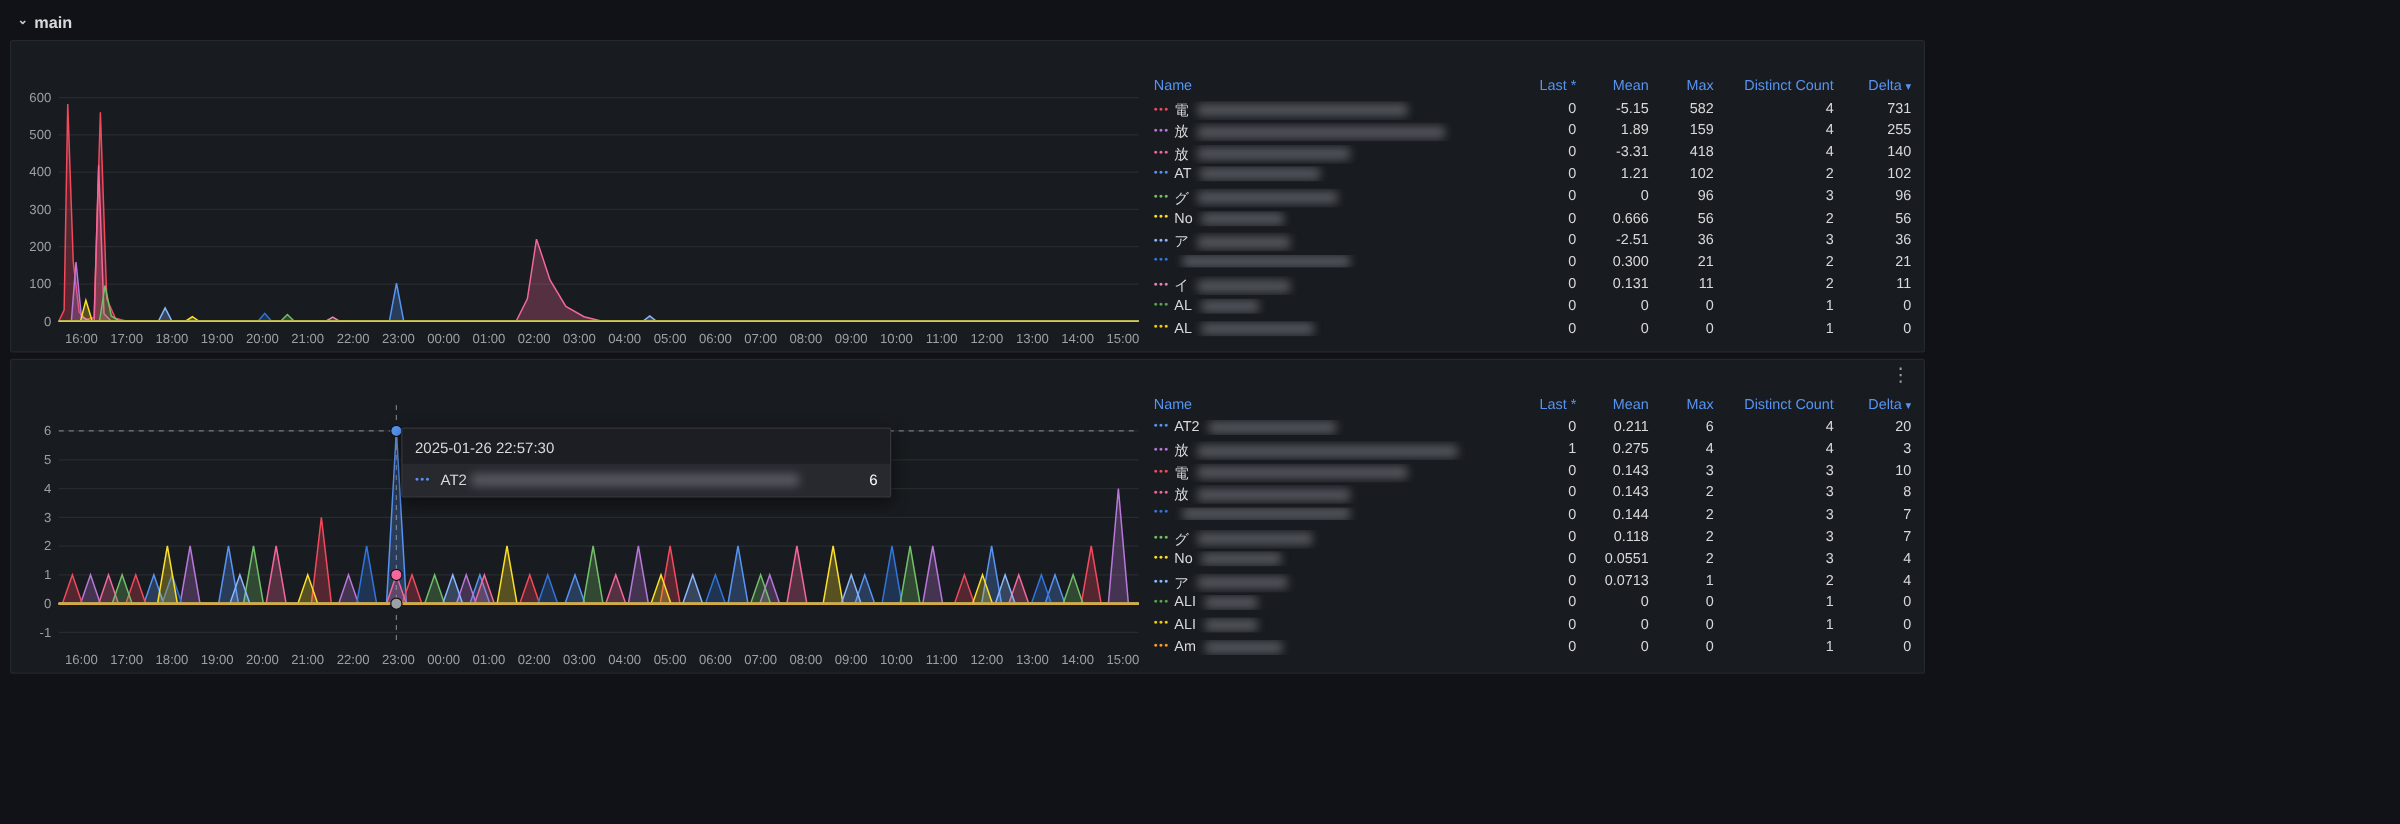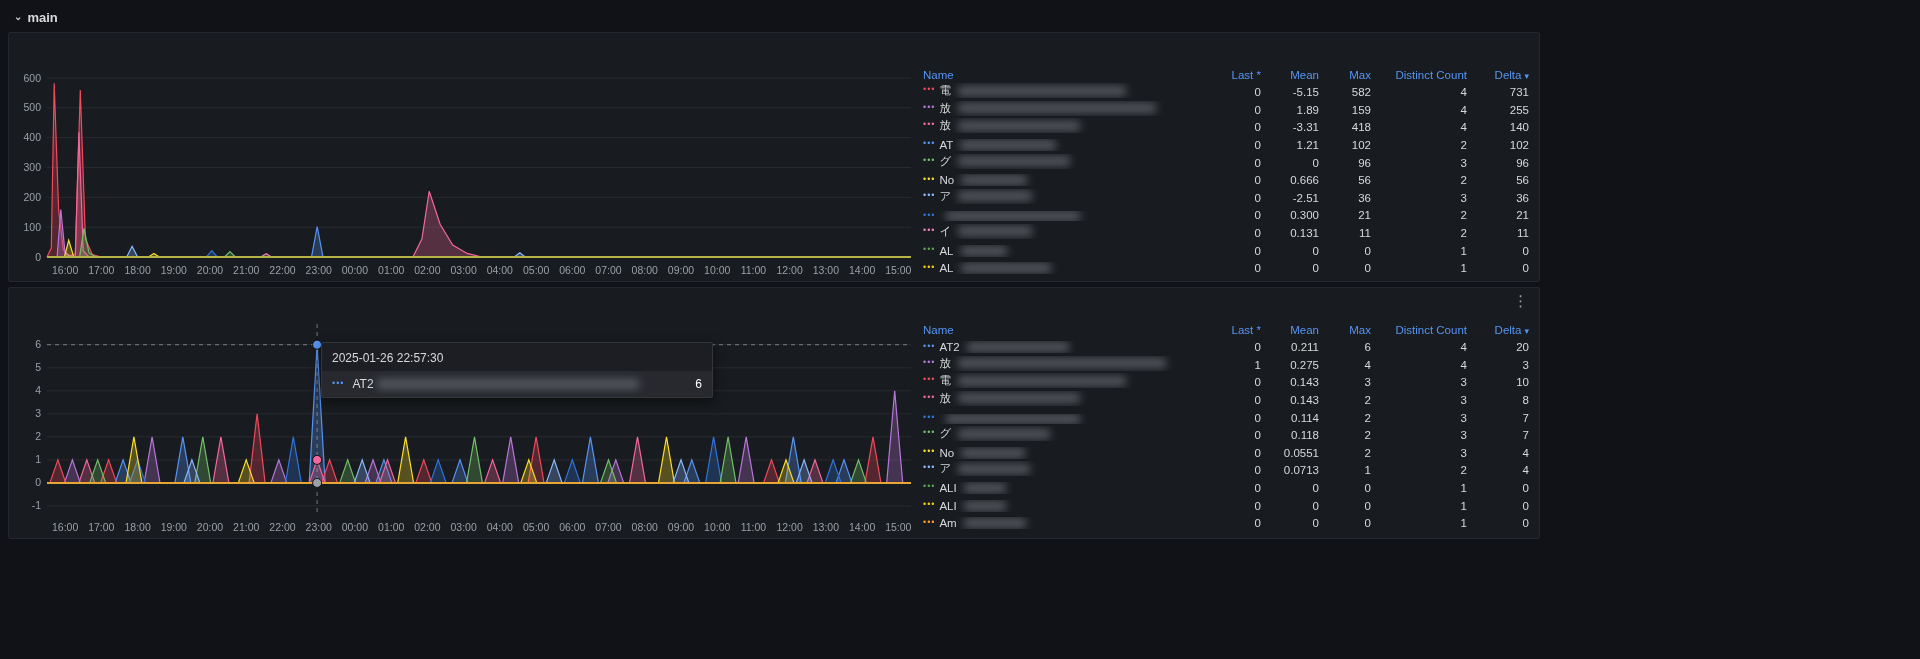--- a/index.html
+++ b/index.html
@@ -30,21 +30,21 @@
     line-height:1;cursor:pointer;padding:2px 4px;
   }
   .panel-body{position:absolute;top:26px;left:0;right:0;bottom:2px;display:flex}
   .chart-wrap{width:908px;position:relative;flex:none}
   svg.chart{display:block}
   .ytick{fill:#9aa0a6;font-size:10.5px;text-anchor:end}
   .xtick{fill:#9aa0a6;font-size:10.5px;text-anchor:middle}
 
   
   .legend{flex:1;padding:4px 10px 0 6px;font-size:11.5px;overflow:hidden}
-  .lt-row{display:flex;align-items:flex-end;height:17.6px;white-space:nowrap}
+  .lt-row{display:flex;align-items:flex-start;height:17.6px;white-space:nowrap}
   .lt-head{font-weight:500}
   .lt-head .lt-num,.lt-head .lt-col-name{color:#5794F2}
   .lt-col-name{flex:1;display:flex;align-items:center;gap:4px;overflow:hidden;min-width:0}
   .lt-num{text-align:right;color:#d8d9da;flex:none}
   .lt-head .lt-num{cursor:pointer}
   .c-last{width:54px}.c-mean{width:58px}.c-max{width:52px}.c-dc{width:96px}.c-delta{width:62px}
   .sort-arrow{font-size:9px;margin-left:3px;color:#5794F2}
   .dots{font-size:9px;letter-spacing:1px;line-height:1;flex:none;transform:translateY(-1px)}
   .nm{color:#d8d9da}
   .blurred{
@@ -423,21 +423,21 @@
           <div class="lt-num c-dc">3</div>
           <div class="lt-num c-delta">8</div>
         </div>
         <div class="lt-row">
           <div class="lt-col-name">
             <span class="dots" style="color:#3274D9">•••</span>
             <span class="nm"></span>
             <span class="blurred" style="width:134px"></span>
           </div>
           <div class="lt-num c-last">0</div>
-          <div class="lt-num c-mean">0.114</div>
+          <div class="lt-num c-mean">0.144</div>
           <div class="lt-num c-max">2</div>
           <div class="lt-num c-dc">3</div>
           <div class="lt-num c-delta">7</div>
         </div>
         <div class="lt-row">
           <div class="lt-col-name">
             <span class="dots" style="color:#73BF69">•••</span>
             <span class="nm">グ</span>
             <span class="blurred" style="width:92px"></span>
           </div>

